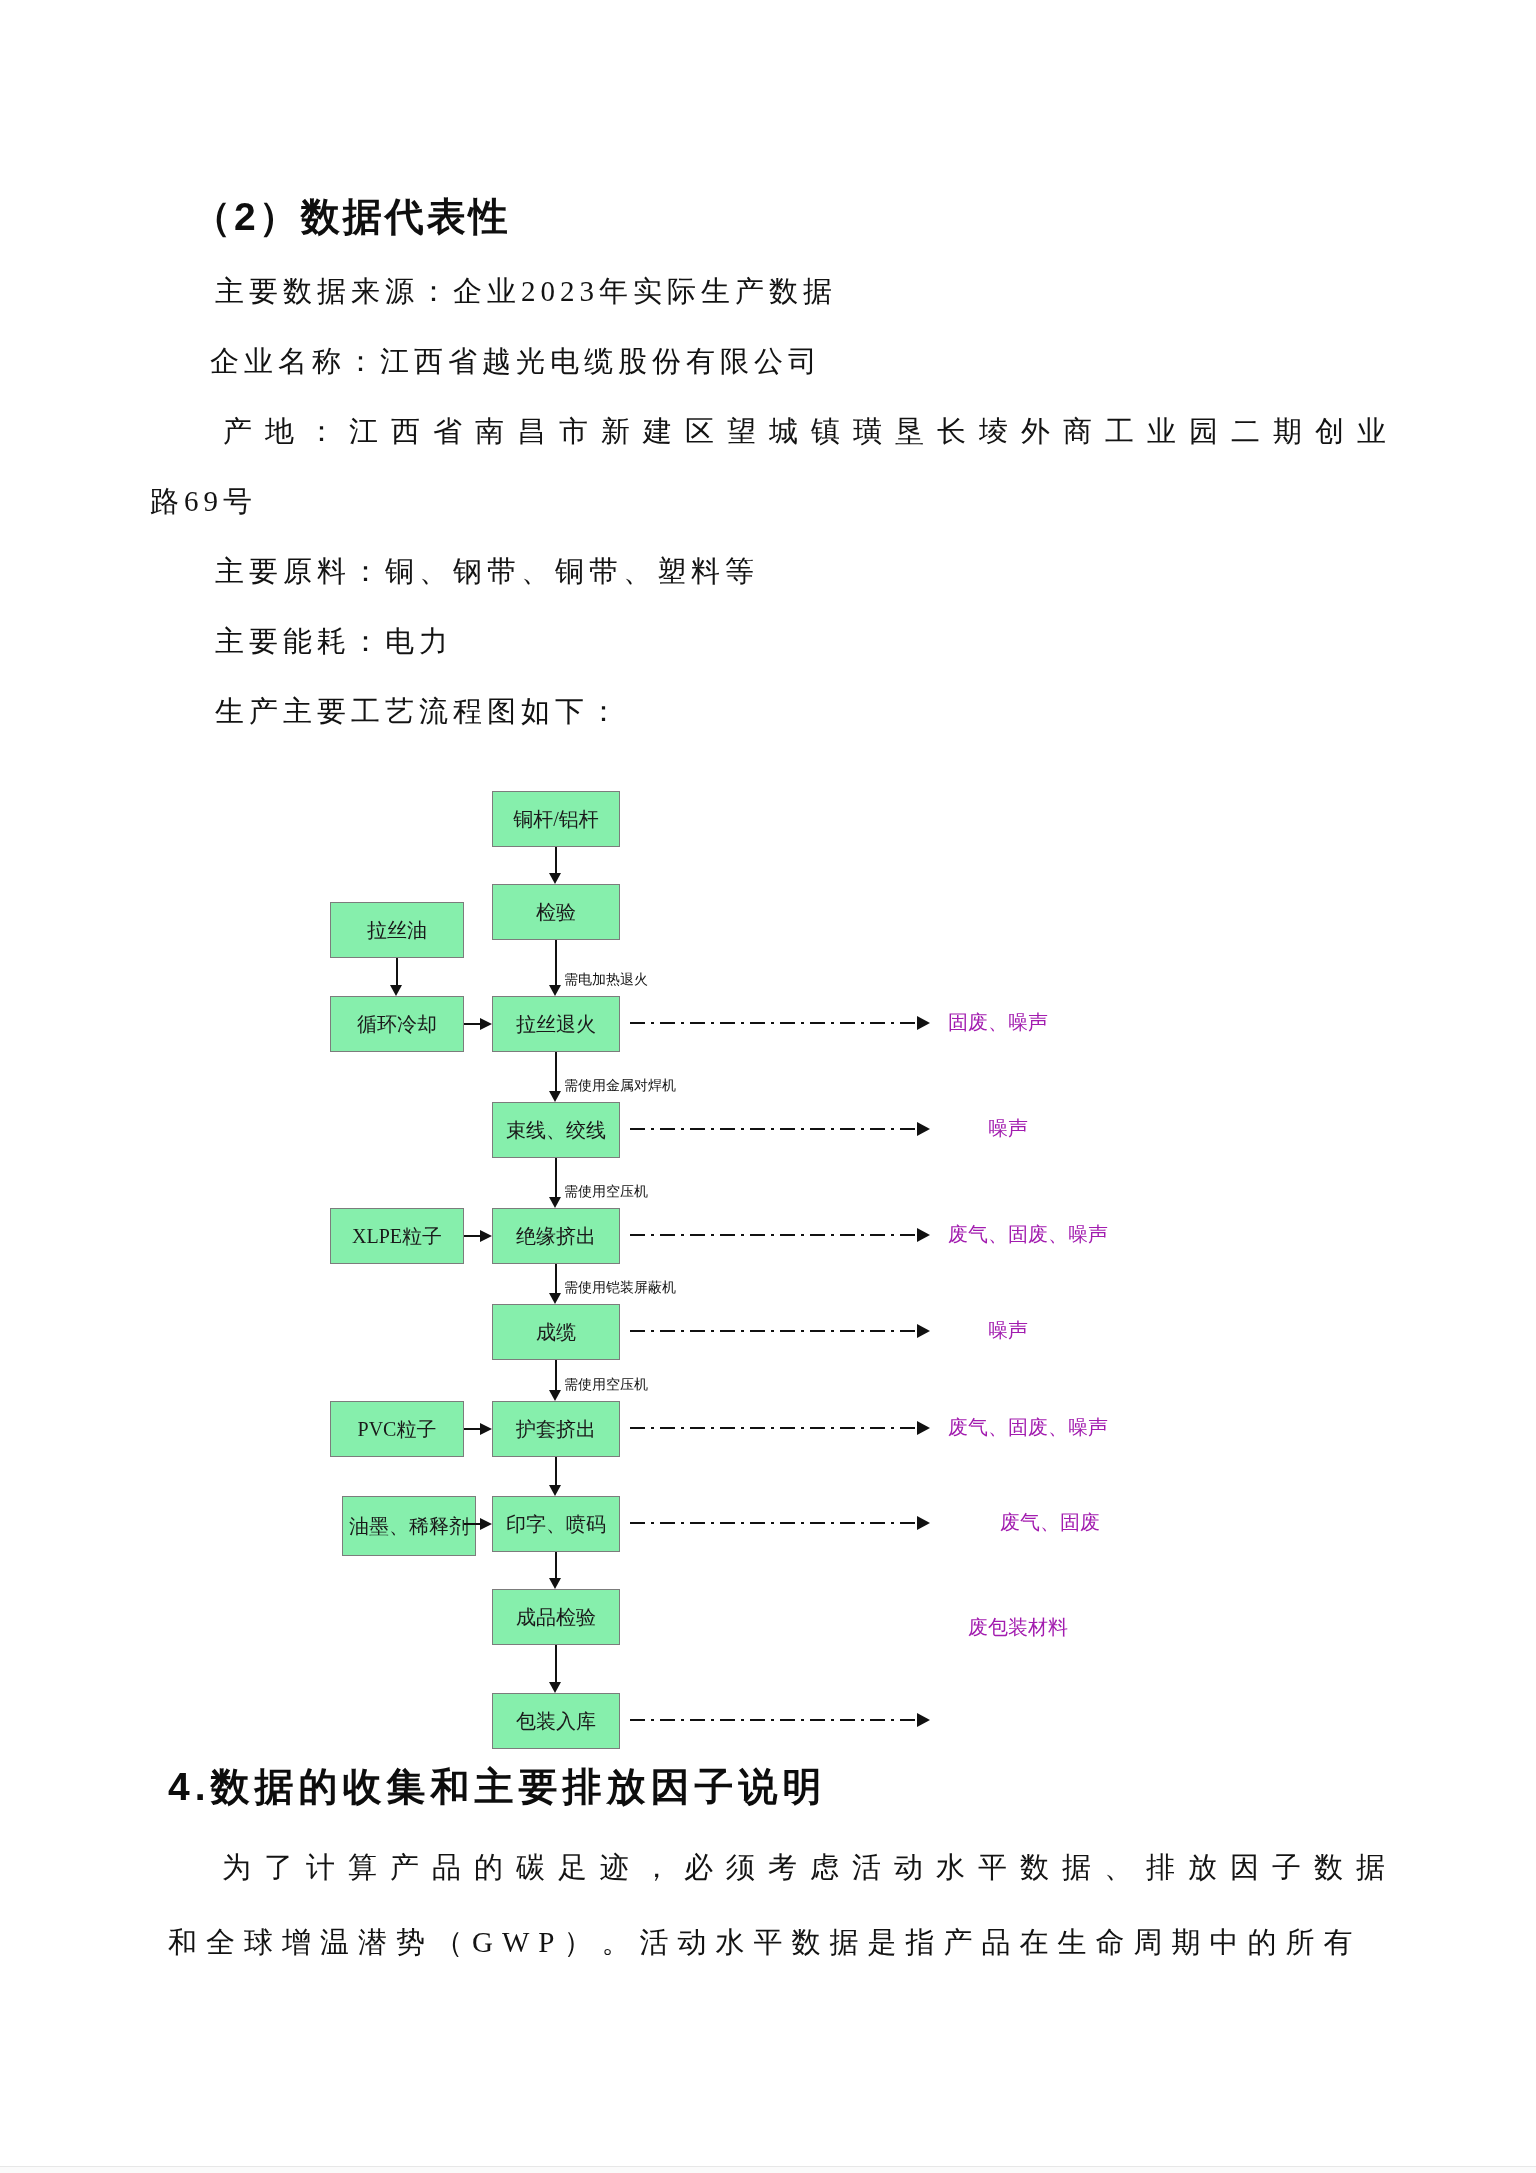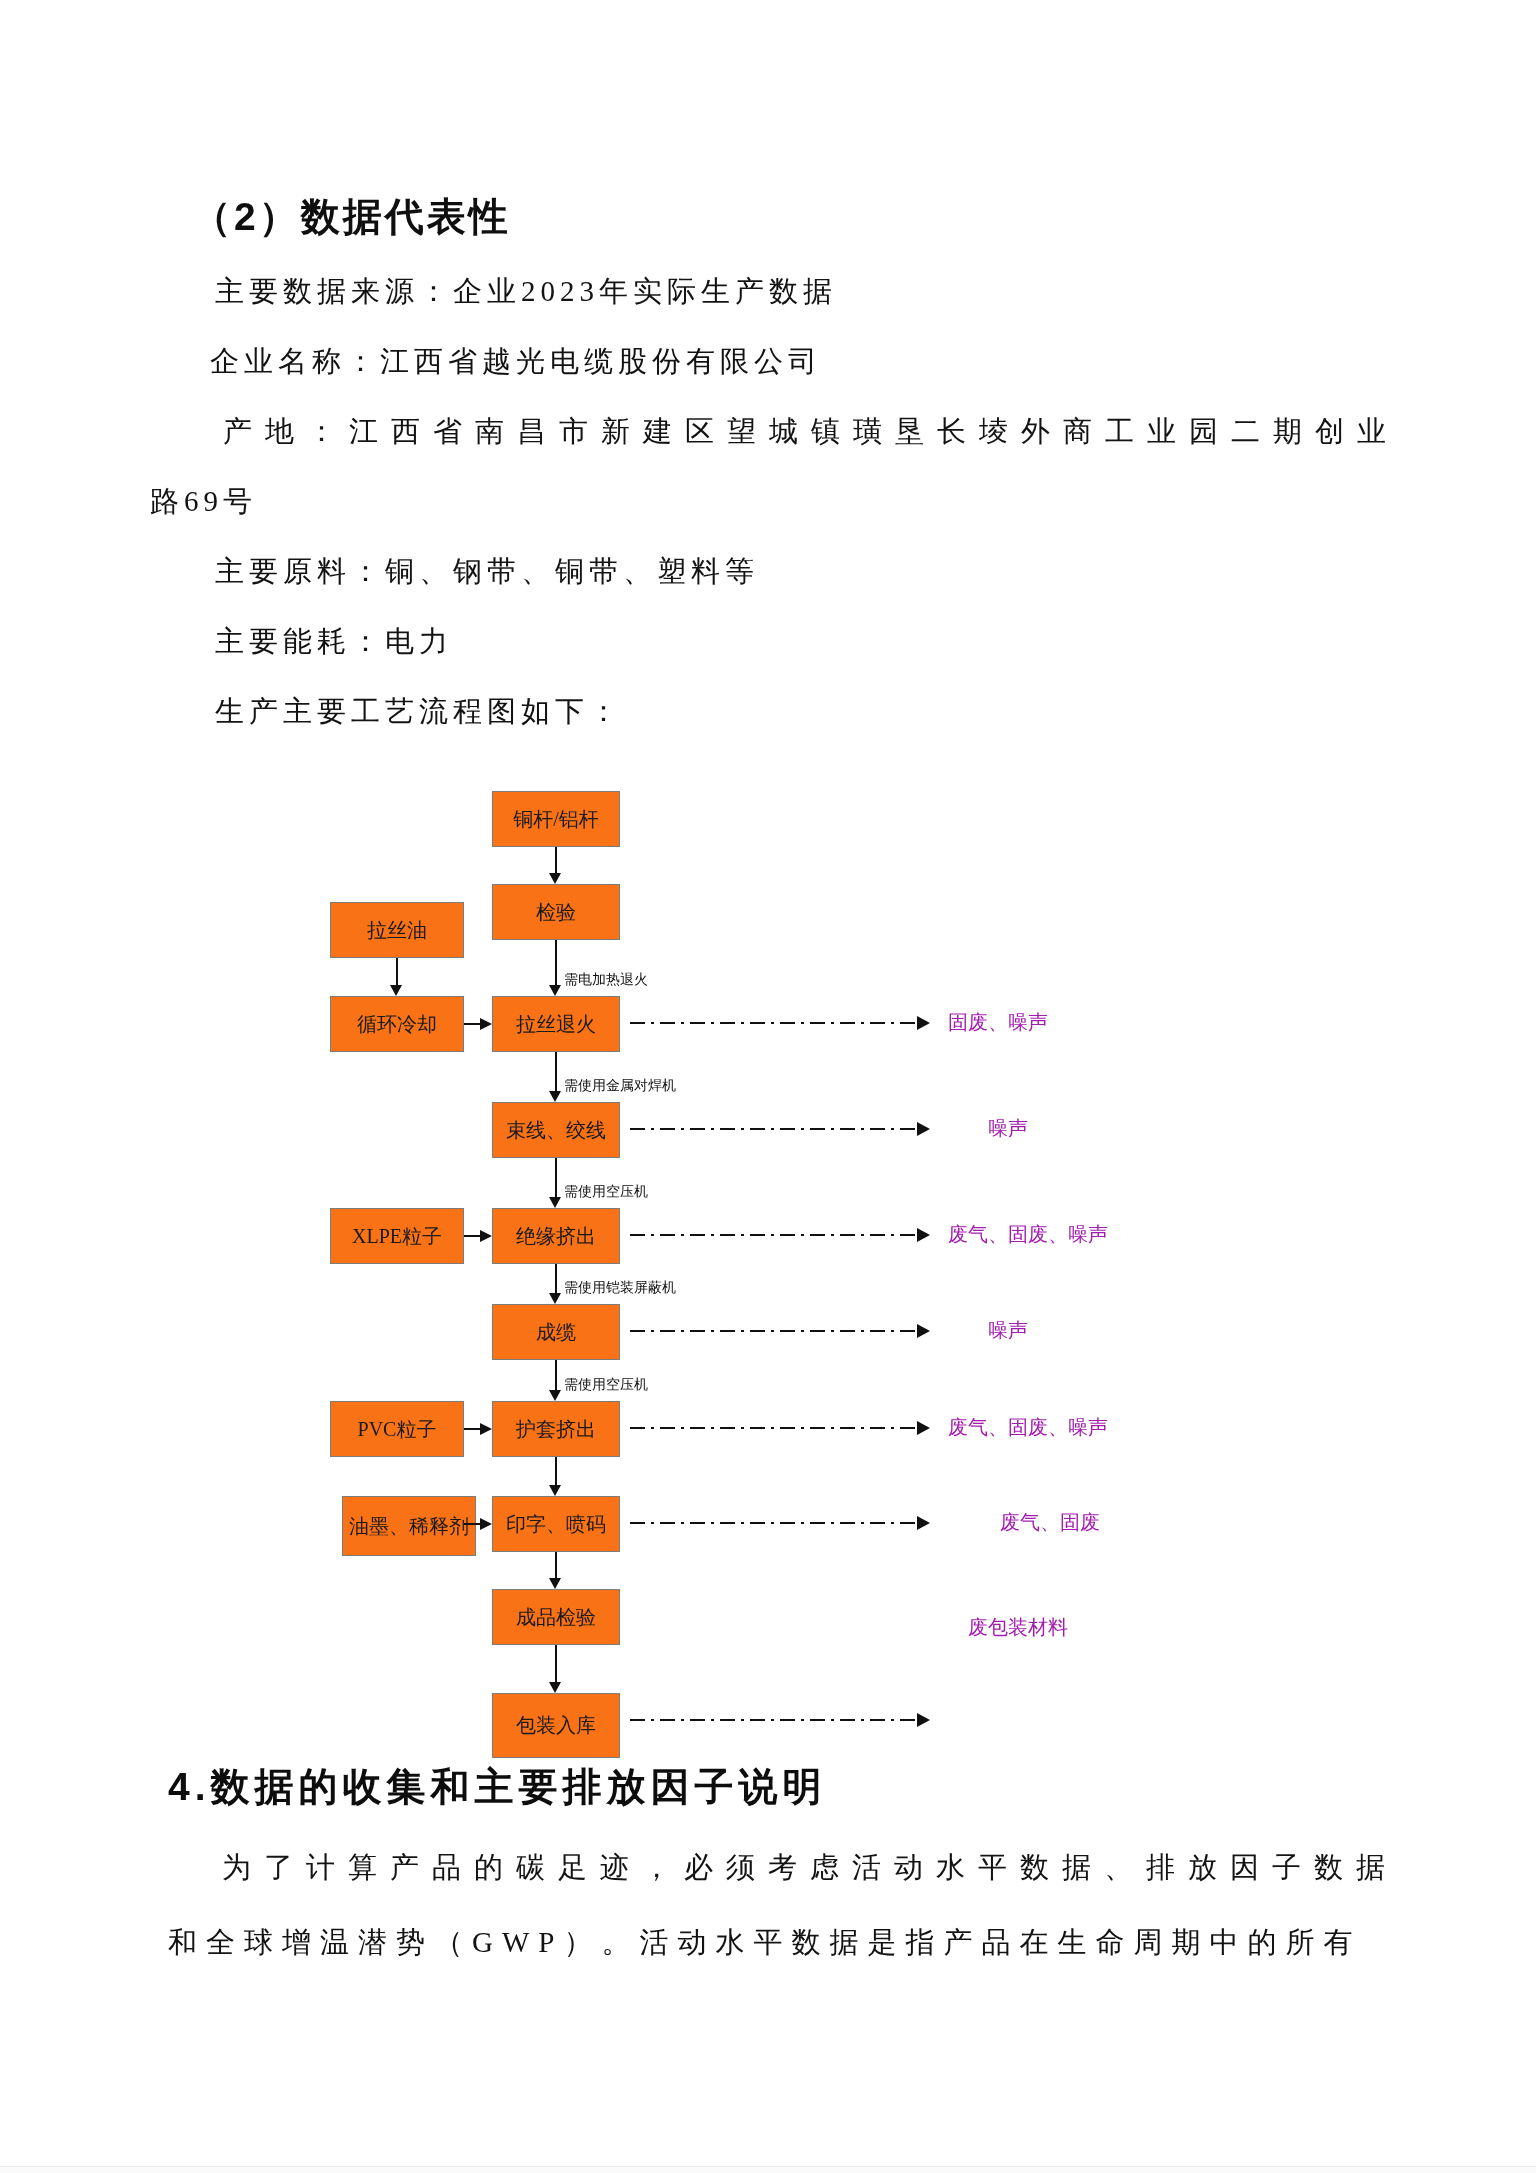--- a/index.html
+++ b/index.html
@@ -24,21 +24,21 @@
   .h4sec {
     position:absolute; left:168px; top:1760px;
     font-family:"Liberation Sans", sans-serif;
     font-size:39px; font-weight:bold; letter-spacing:5px; color:#0d0d0d;
     white-space:nowrap;
   }
   .para { position:absolute; font-size:29px; white-space:nowrap; color:#131313; }
 
   
   .fbox {
-    position:absolute; border:1px solid #7c7c7c; background:#f97316;
+    position:absolute; border:1px solid #7c7c7c; background:#86efac;
     display:flex; align-items:center; justify-content:center;
     font-size:20px; color:#1a1a1a; white-space:nowrap;
   }
   .vline { position:absolute; width:2px; background:#111; }
   .vhead { position:absolute; width:0; height:0;
            border-left:6px solid transparent; border-right:6px solid transparent;
            border-top:11px solid #111; }
   .hline { position:absolute; height:2px; background:#111; }
   .hhead { position:absolute; width:0; height:0;
            border-top:6px solid transparent; border-bottom:6px solid transparent;
@@ -128,21 +128,21 @@
       <div class="vhead" style="left: 549px; top: 1485px;"></div>
       <div class="ddline" style="left: 630px; top: 1522px; width: 287px;"></div>
       <div class="ddhead" style="left: 917px; top: 1516px;"></div>
       <div class="emlabel" style="left: 1000px; top: 1509px;">废气、固废</div>
       <div class="fbox" style="left: 342px; top: 1496px; width: 134px; height: 60px;">油墨、稀释剂</div>
       <div class="hline" style="left: 464px; top: 1523px; width: 16px;"></div>
       <div class="hhead" style="left: 480px; top: 1518px;"></div>
       <div class="fbox" style="left: 492px; top: 1589px; width: 128px; height: 56px;">成品检验</div>
       <div class="vline" style="left: 555px; top: 1552px; height: 27px;"></div>
       <div class="vhead" style="left: 549px; top: 1578px;"></div>
-      <div class="fbox" style="left: 492px; top: 1693px; width: 128px; height: 65px;">包装入库</div>
+      <div class="fbox" style="left: 492px; top: 1693px; width: 128px; height: 56px;">包装入库</div>
       <div class="vline" style="left: 555px; top: 1645px; height: 38px;"></div>
       <div class="vhead" style="left: 549px; top: 1682px;"></div>
       <div class="ddline" style="left: 630px; top: 1719px; width: 287px;"></div>
       <div class="ddhead" style="left: 917px; top: 1713px;"></div>
       <div class="emlabel" style="left: 968px; top: 1614px;">废包装材料</div>
     </div>
 
   <h2 class="h4sec">4.数据的收集和主要排放因子说明</h2>
 
   <div class="para" style="left:168px; top:1923px; letter-spacing:9px;">和全球增温潜势（GWP）。活动水平数据是指产品在生命周期中的所有</div>

